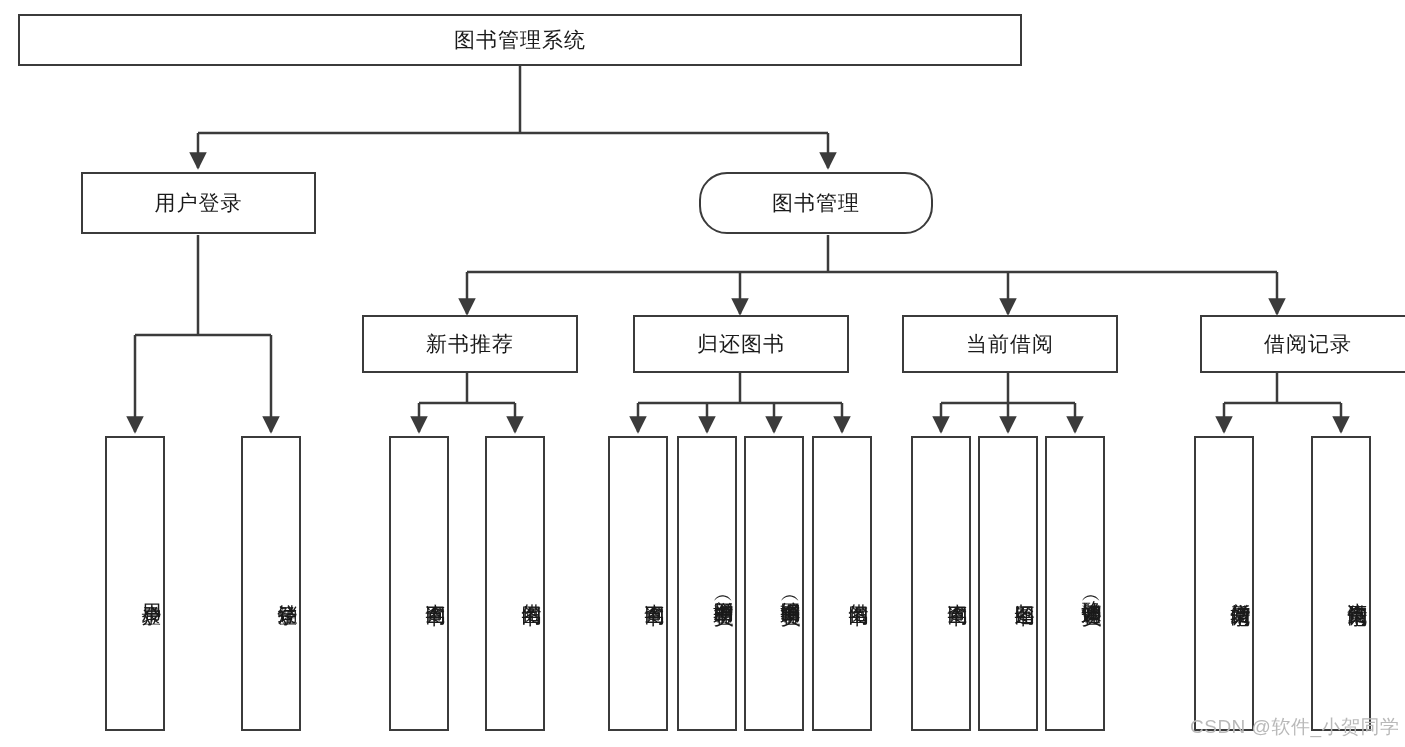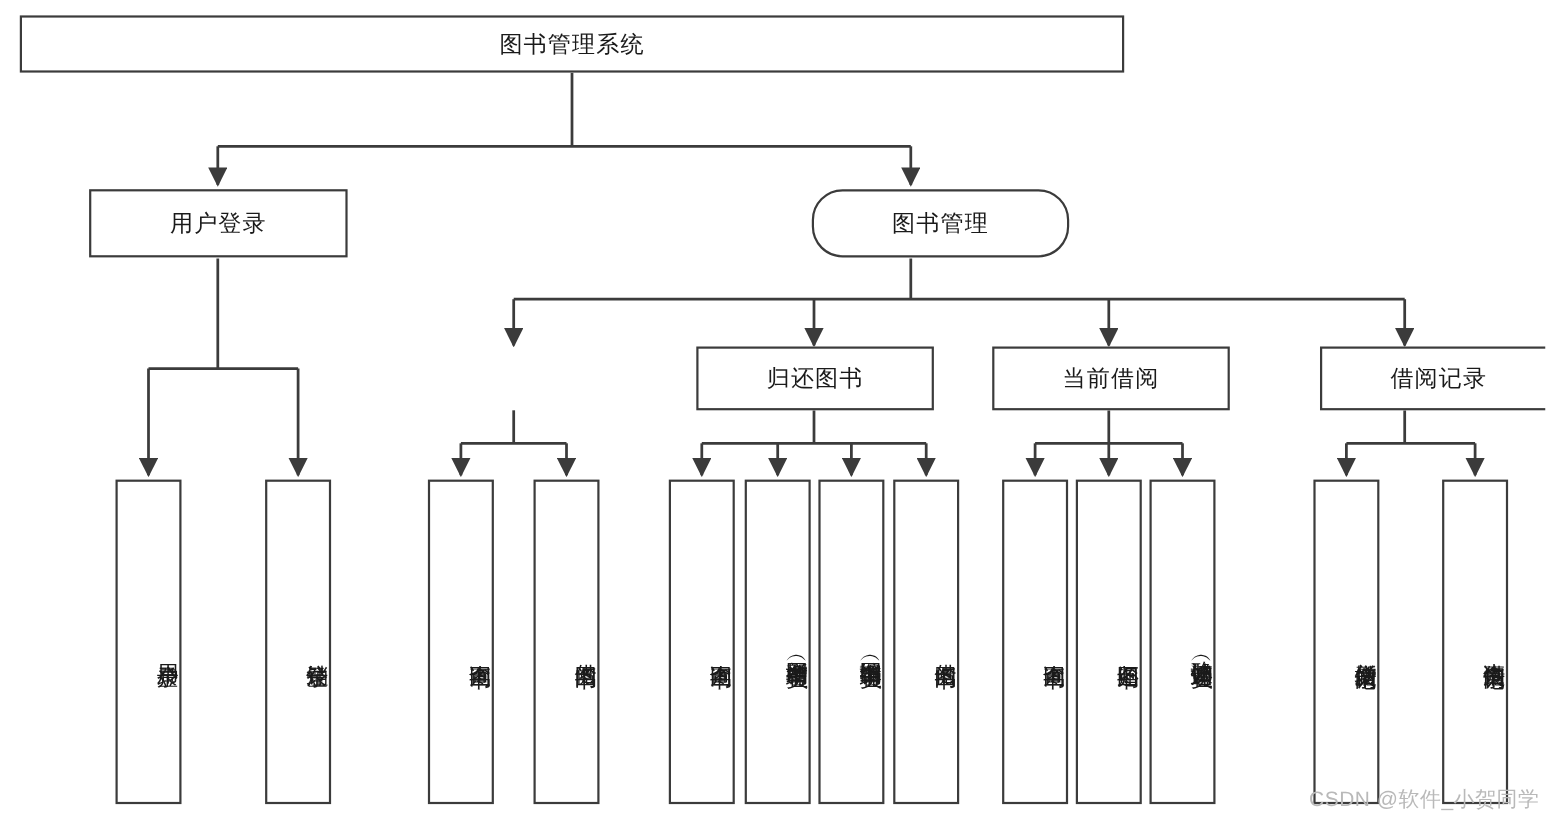--- a/index.html
+++ b/index.html
@@ -118,24 +118,27 @@
     </g>
   </svg>
 
   <div class="node horiz" style="left:18px; top:14px; width:1004px; height:52px;">
     <span>图书管理系统</span>
   </div>
 
   <div class="node horiz" style="left:81px; top:172px; width:235px; height:62px;">
     <span>用户登录</span>
   </div>
-  <div class="node horiz" style="left:738px; top:172px; width:234px; height:62px;border-radius:28px;">
+  <div class="node horiz" style="left:699px; top:172px; width:234px; height:62px;border-radius:28px;">
     <span>图书管理</span>
   </div>
 
+  <div class="node horiz" style="left:362px; top:315px; width:216px; height:58px;">
+    <span>新书推荐</span>
+  </div>
   <div class="node horiz" style="left:633px; top:315px; width:216px; height:58px;">
     <span>归还图书</span>
   </div>
   <div class="node horiz" style="left:902px; top:315px; width:216px; height:58px;">
     <span>当前借阅</span>
   </div>
   <div class="node horiz" style="left:1172px; top:315px; width:216px; height:58px;margin-left:28px;">
     <span>借阅记录</span>
   </div>
 

